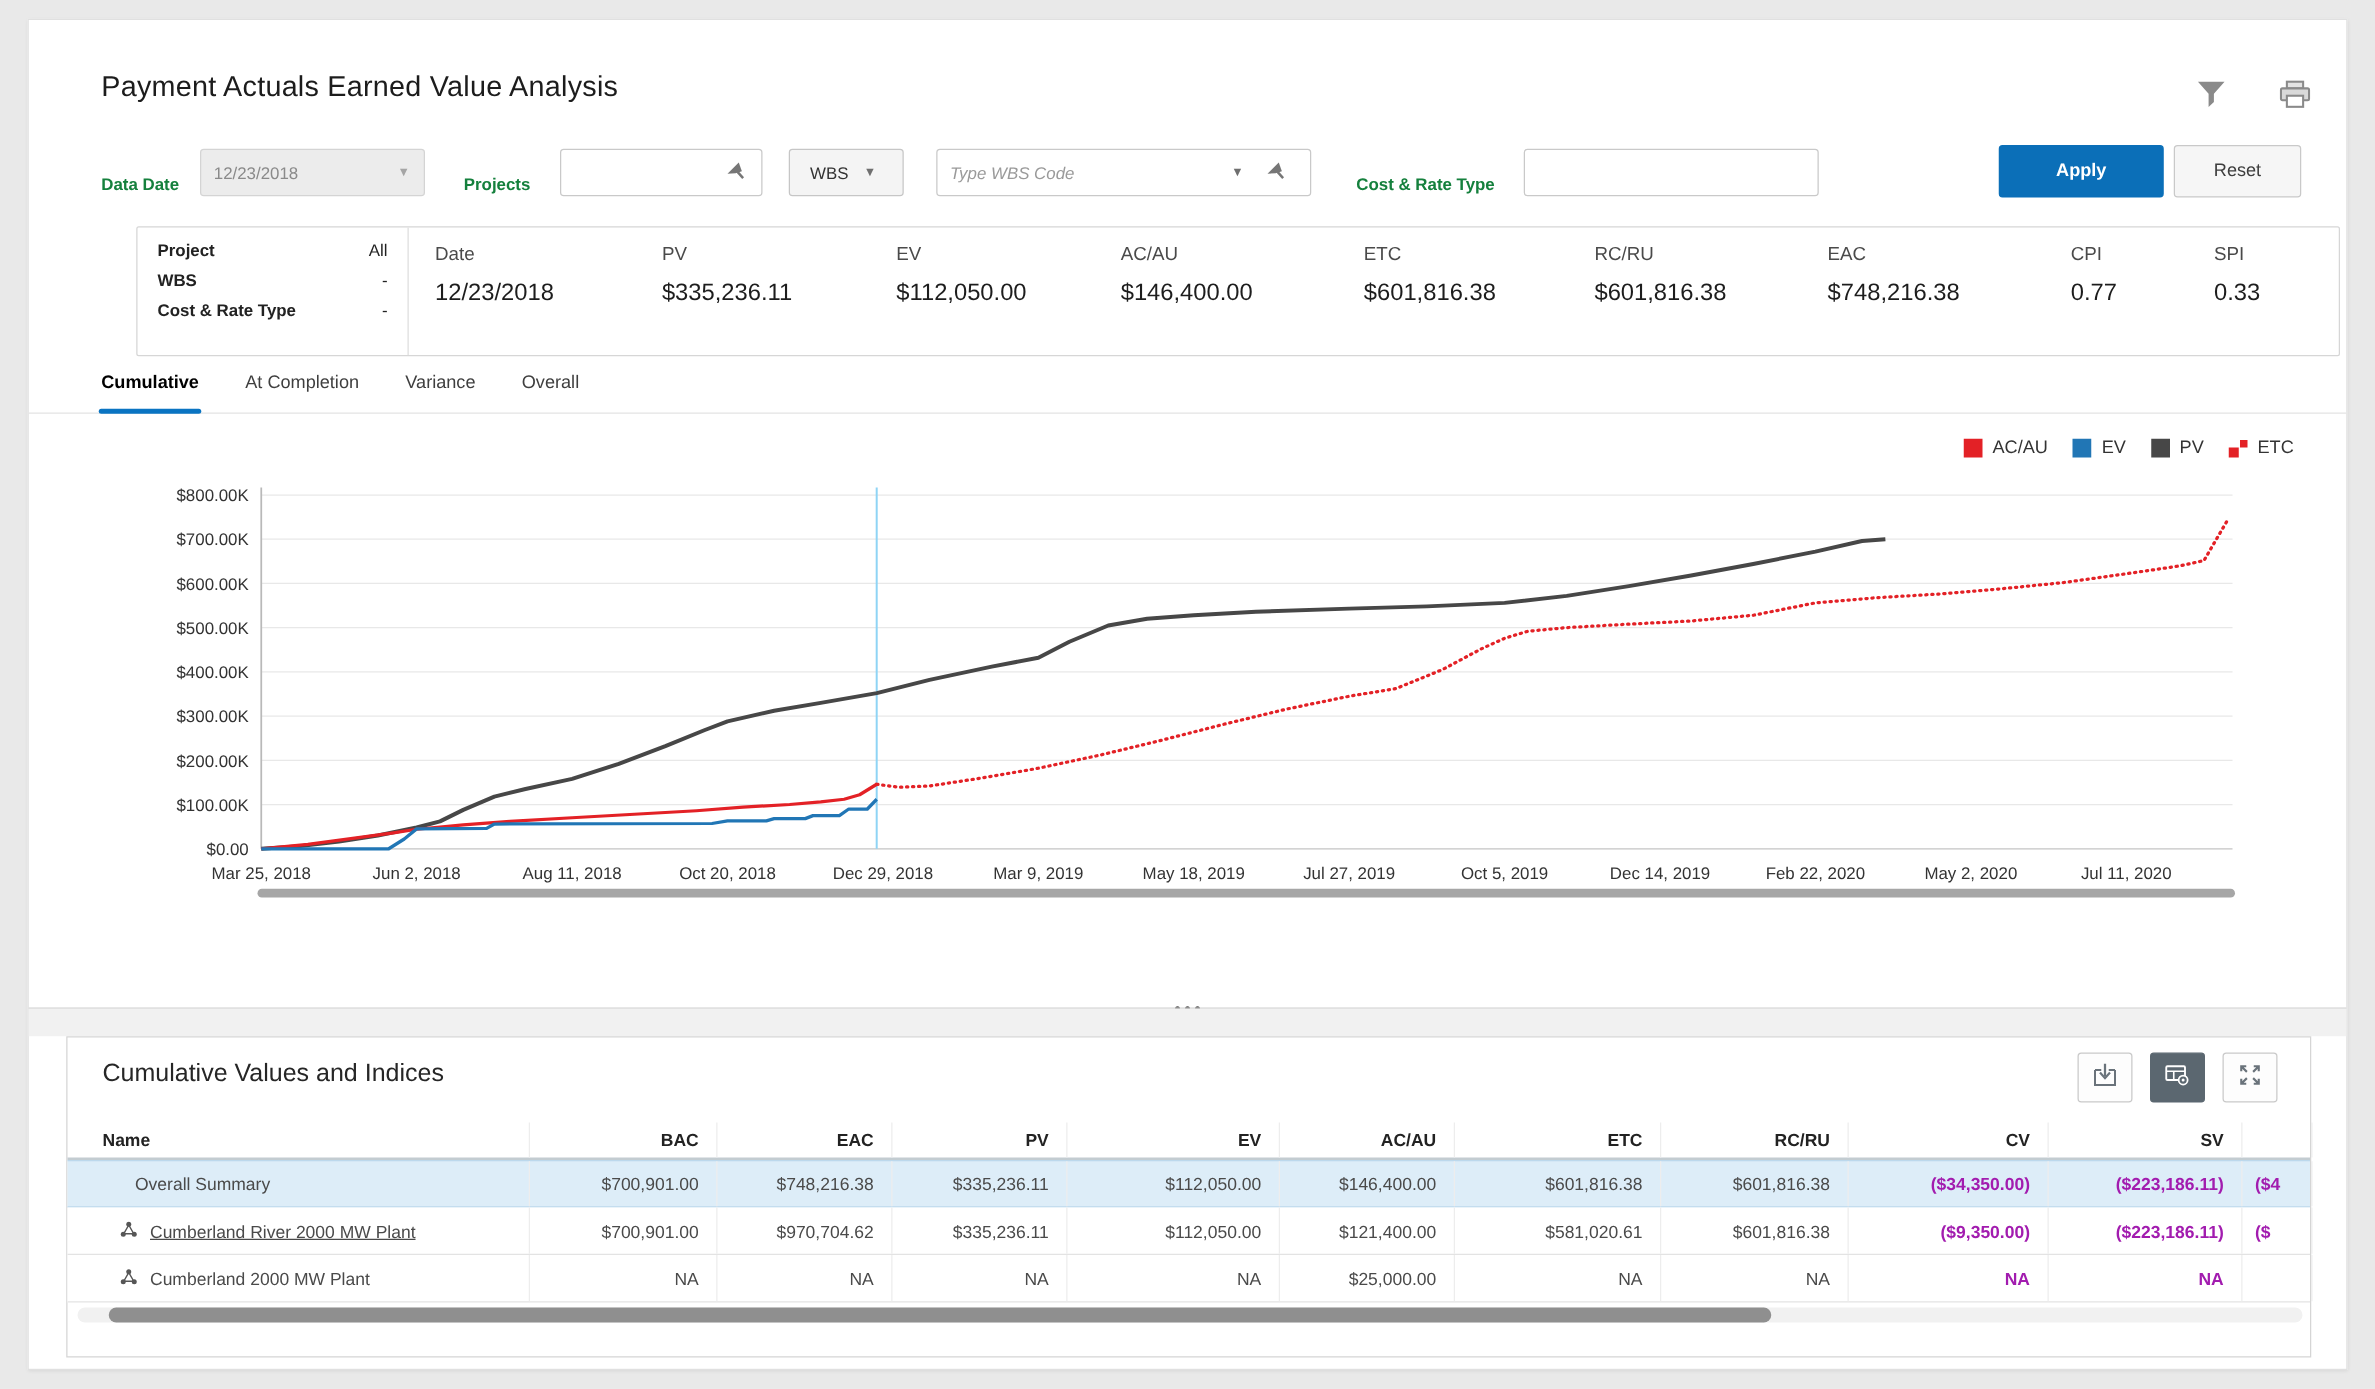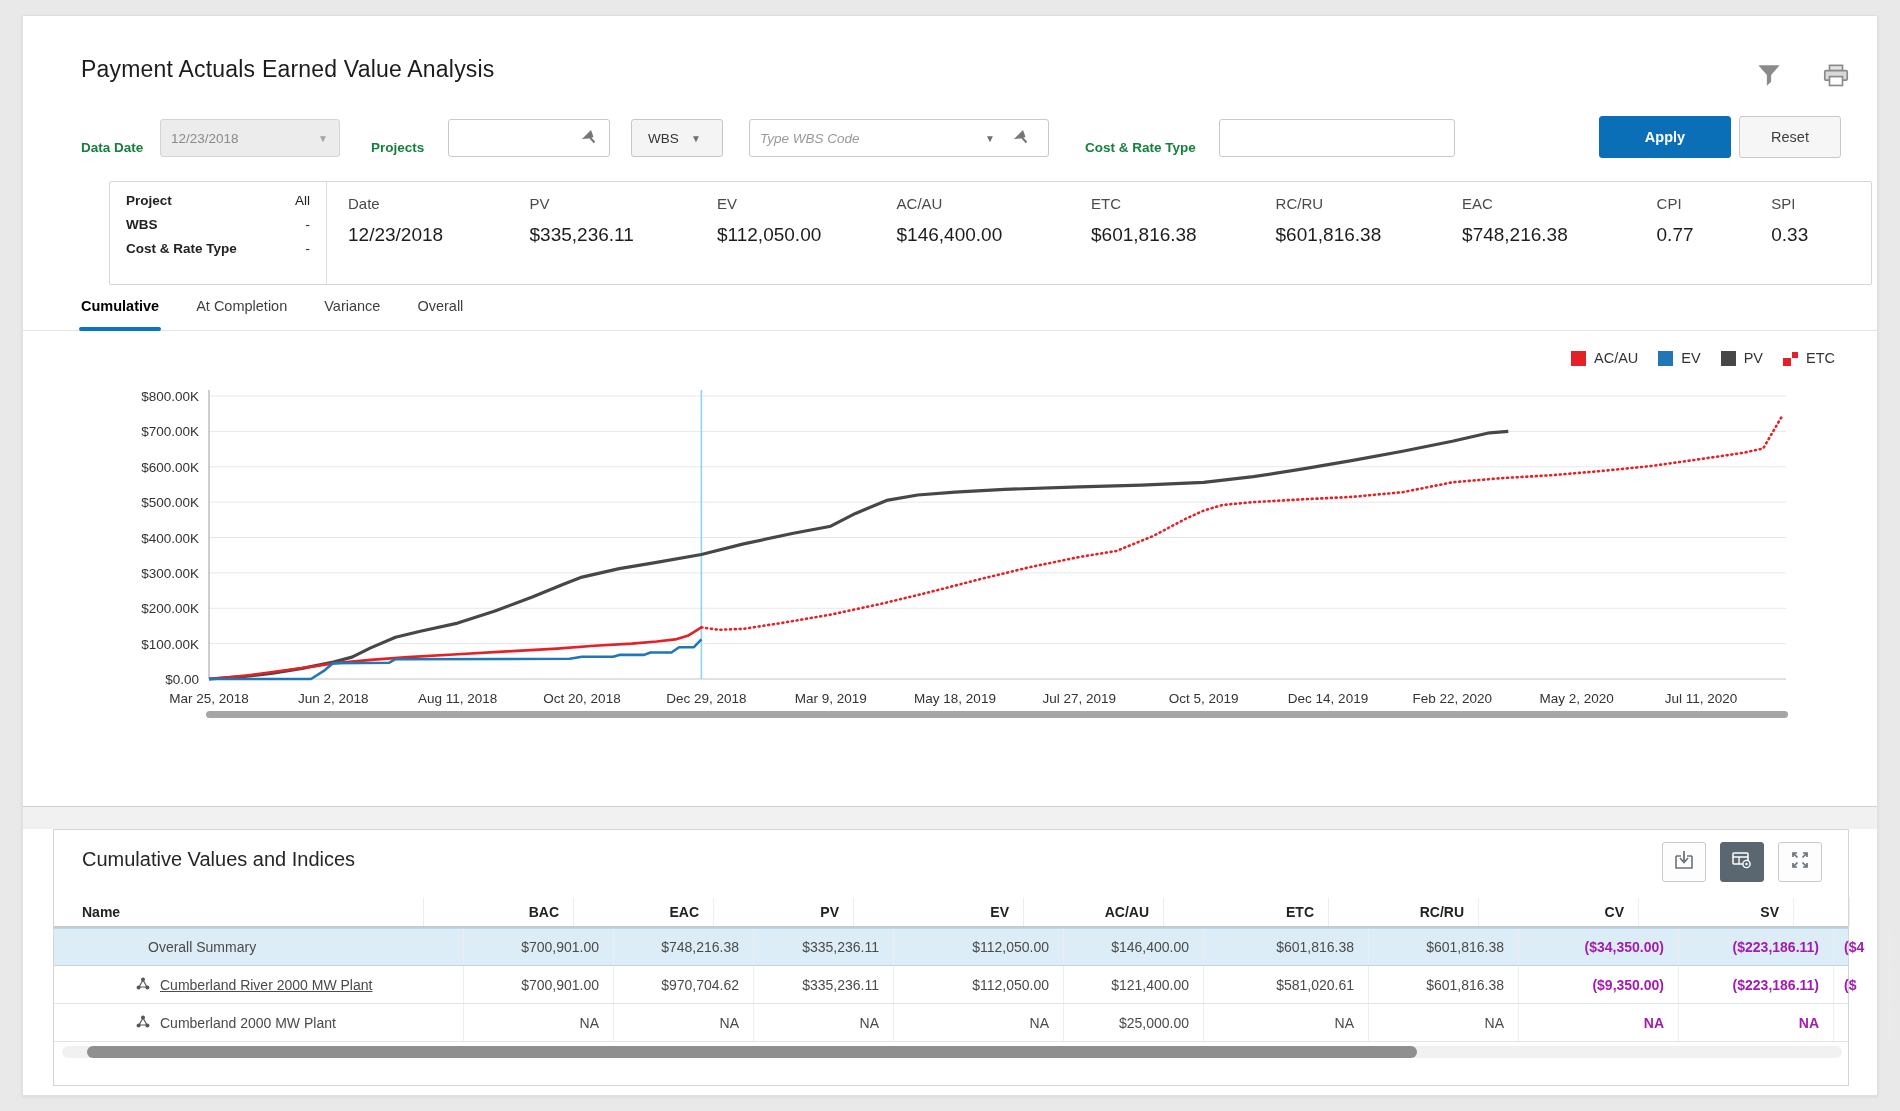--- a/index.html
+++ b/index.html
@@ -64,21 +64,21 @@
   #panel-toolbar { position:absolute; right:26px; top:12px; display:flex; gap:14px; }
   .tool-btn { width:44px; height:40px; border:1px solid #c9c9c9; border-radius:3px; background:#fdfdfd; display:flex; align-items:center; justify-content:center; cursor:pointer; }
   .tool-btn.active { background:#5b6770; border-color:#5b6770; }
 
   #evm-table { position:absolute; left:0; top:68px; width:100%; }
   .trow { display:flex; width:100%; }
   .tcell { flex:0 0 auto; font-size:14px; color:#4a4a4a; padding:0 14px; display:flex; align-items:center; justify-content:flex-end; border-right:1px solid #ededed; overflow:hidden; white-space:nowrap; }
   .tcell.namecol { justify-content:flex-start; padding-left:28px; }
   #thead .trow { height:30px; border-bottom:2px solid #c3ccd1; }
   #thead .tcell { font-weight:bold; color:#222; }
-  #tbody .trow { height:38px; border-bottom:1px solid #e3e3e3; background:#fff; cursor:pointer;padding-left:40px; }
+  #tbody .trow { height:38px; border-bottom:1px solid #e3e3e3; background:#fff; cursor:pointer; }
   #tbody .trow.selected { background:#ddedf8; border-top:1px solid #bcd8ec; border-bottom:1px solid #bcd8ec; }
   .tcell.bold { font-weight:bold; color:#a21caf; }
   .proj-icon { flex:0 0 14px; margin-right:10px; }
   .name-ind0 { padding-left:54px !important; }
   .name-ind1 { padding-left:42px !important; }
 
   #table-scroll-track { position:absolute; left:8px; top:216px; width:1780px; height:12px; background:#f1f1f1; border-radius:6px; }
   #table-scroll-thumb { position:absolute; left:25px; top:0; width:1330px; height:12px; background:#8f8f8f; border-radius:6px; cursor:grab; }
 </style>
 </head>

